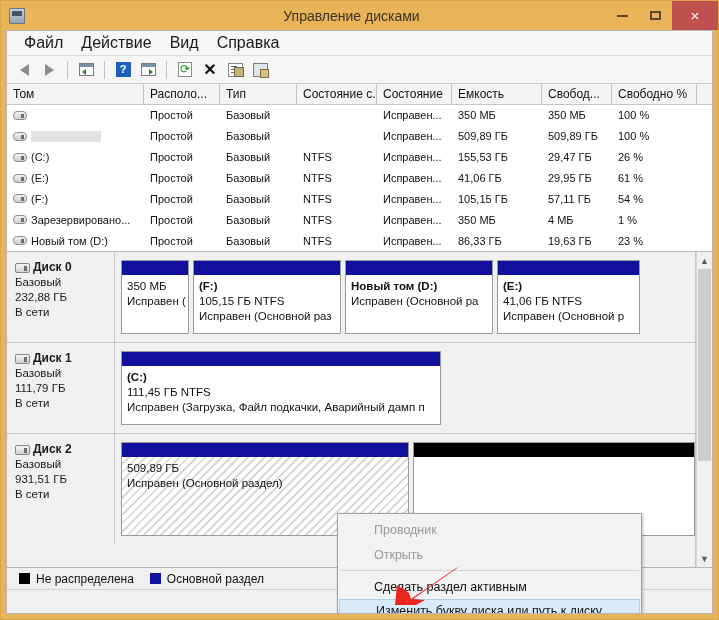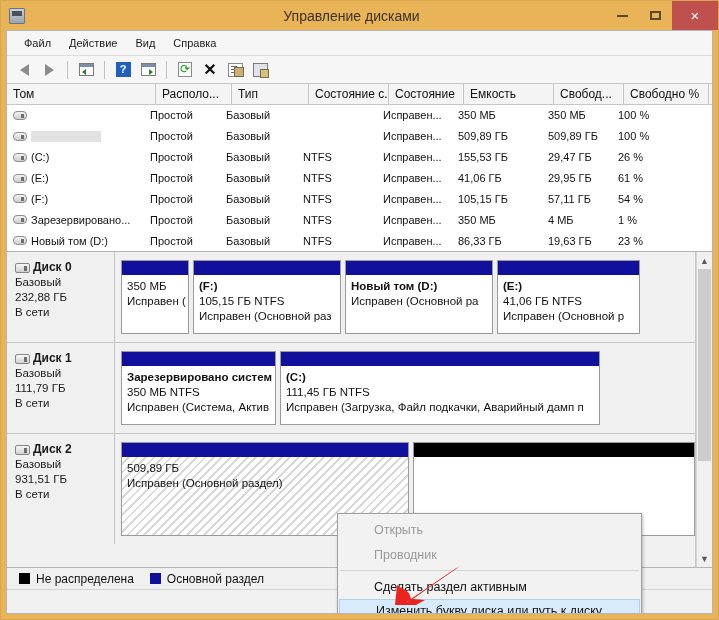--- a/index.html
+++ b/index.html
@@ -64,21 +64,21 @@
     position: relative;
   }
   
   #menubar {
     height: 25px; min-height: 25px;
     background: #f6f6f6;
     border-bottom: 1px solid #dcdcdc;
     display: flex; align-items: center; padding-left: 8px;
   }
   .menu-item {
-    font-size: 11px; color: #1a1a1a; padding: 3px 9px;
+    font-size: 16px; color: #1a1a1a; padding: 3px 9px;
   }
   
   #toolbar {
     height: 28px; min-height: 28px;
     background: #f6f6f6;
     border-bottom: 1px solid #c9c9c9;
     display: flex; align-items: center; padding-left: 6px; gap: 3px;
   }
   .tb-sep { width: 1px; height: 18px; background: #c2c2c2; margin: 0 4px; }
   .tb-btn {
@@ -338,21 +338,21 @@
       <div class="tb-btn">
           <div class="ico-props"></div>
         </div>
       <div class="tb-btn">
           <div class="ico-disk"></div>
         </div>
     </div>
 
     <div id="vol-list">
       <div id="vol-header">
-        <div class="hcell" style="width:149px">Том</div>
+        <div class="hcell" style="width:137px">Том</div>
         <div class="hcell" style="width:76px">Располо...</div>
         <div class="hcell" style="width:77px">Тип</div>
         <div class="hcell" style="width:80px">Состояние с...</div>
         <div class="hcell" style="width:75px">Состояние</div>
         <div class="hcell" style="width:90px">Емкость</div>
         <div class="hcell" style="width:70px">Свобод...</div>
         <div class="hcell" style="width:85px">Свободно %</div>
       </div>
 
       <div class="vrow">
@@ -506,28 +506,20 @@
           <div class="disk-info">
             <div class="disk-title">
               <span class="disk-glyph"></span>
               <span>Диск 1</span>
             </div>
             <div>Базовый</div>
             <div>111,79 ГБ</div>
             <div>В сети</div>
           </div>
           <div class="parts">
-            <div class="part" style="width:155px">
-              <div class="cap"></div>
-              <div class="body">
-                <div class="bold">Зарезервировано систем</div>
-                <div>350 МБ NTFS</div>
-                <div>Исправен (Система, Актив</div>
-              </div>
-            </div>
             <div class="part" style="width:320px">
               <div class="cap"></div>
               <div class="body">
                 <div class="bold">(C:)</div>
                 <div>111,45 ГБ NTFS</div>
                 <div>Исправен (Загрузка, Файл подкачки, Аварийный дамп п</div>
               </div>
             </div>
           </div>
         </div>
@@ -572,22 +564,22 @@
     <div id="legend">
       <span class="lg-sw black"></span>
       <span class="lg-label">Не распределена</span>
       <span class="lg-sw blue"></span>
       <span class="lg-label">Основной раздел</span>
     </div>
 
     <div id="statusbar"></div>
 
     <div id="ctx-menu">
+      <div class="ctx-item disabled">Проводник</div>
       <div class="ctx-item disabled">Открыть</div>
-      <div class="ctx-item disabled">Проводник</div>
       <div class="ctx-sep"></div>
       <div class="ctx-item">Сделать раздел активным</div>
       <div class="ctx-item hl">Изменить букву диска или путь к диску...</div>
 
     </div>
 
   </div>
 
   <svg id="red-arrow" viewBox="0 0 80 44">
     <polygon points="78,2 30,36 42,37 33,42 12,42 14,22 22,28 24,39 72,6" fill="#e8251f"></polygon>

